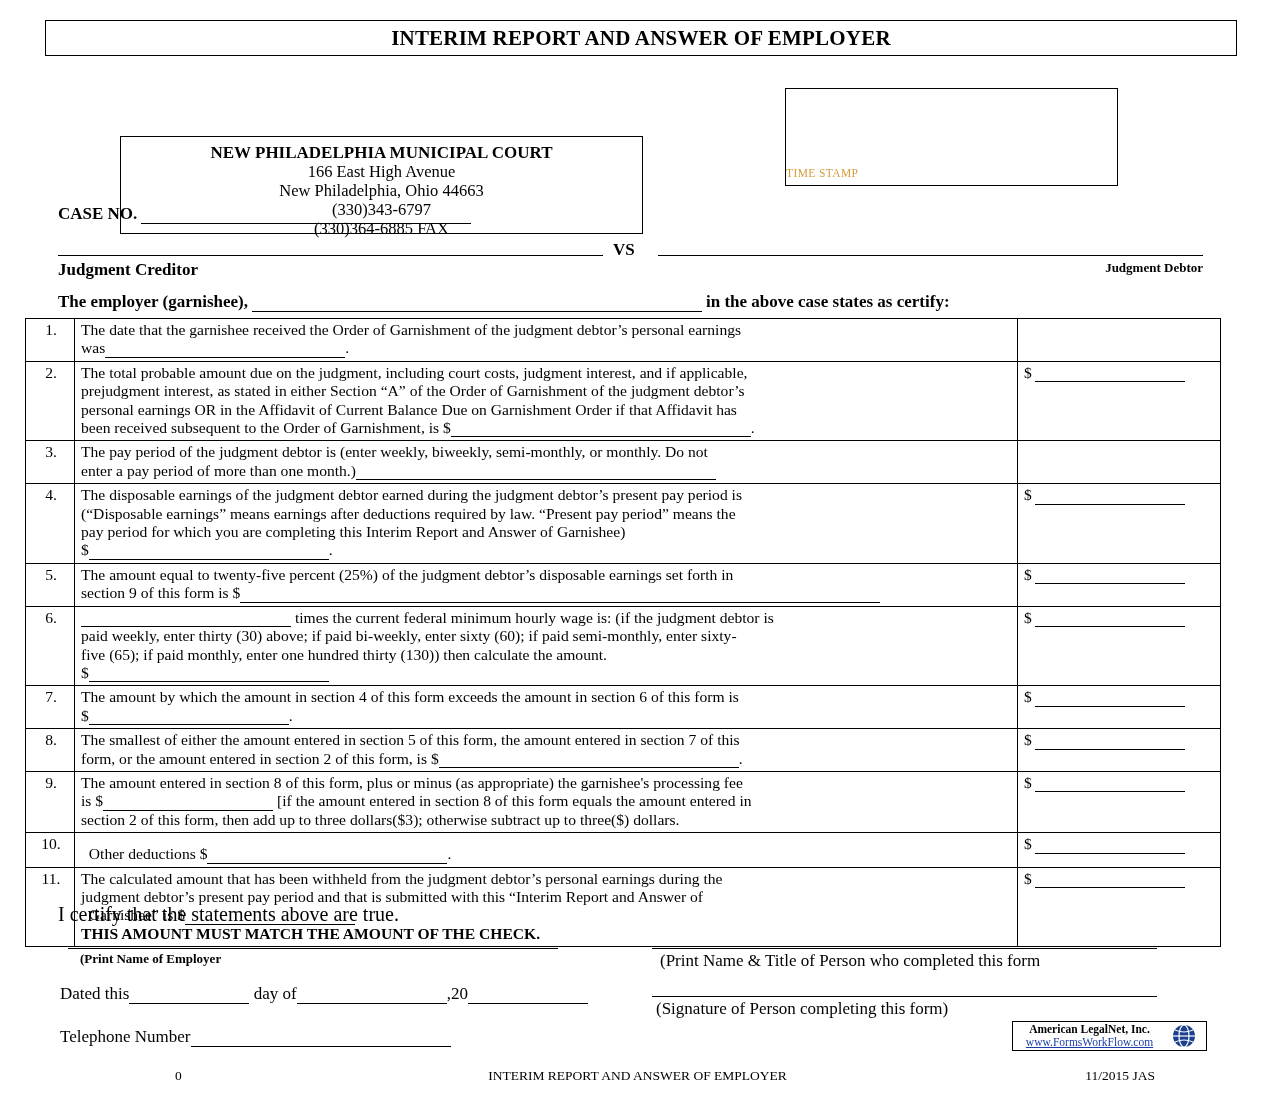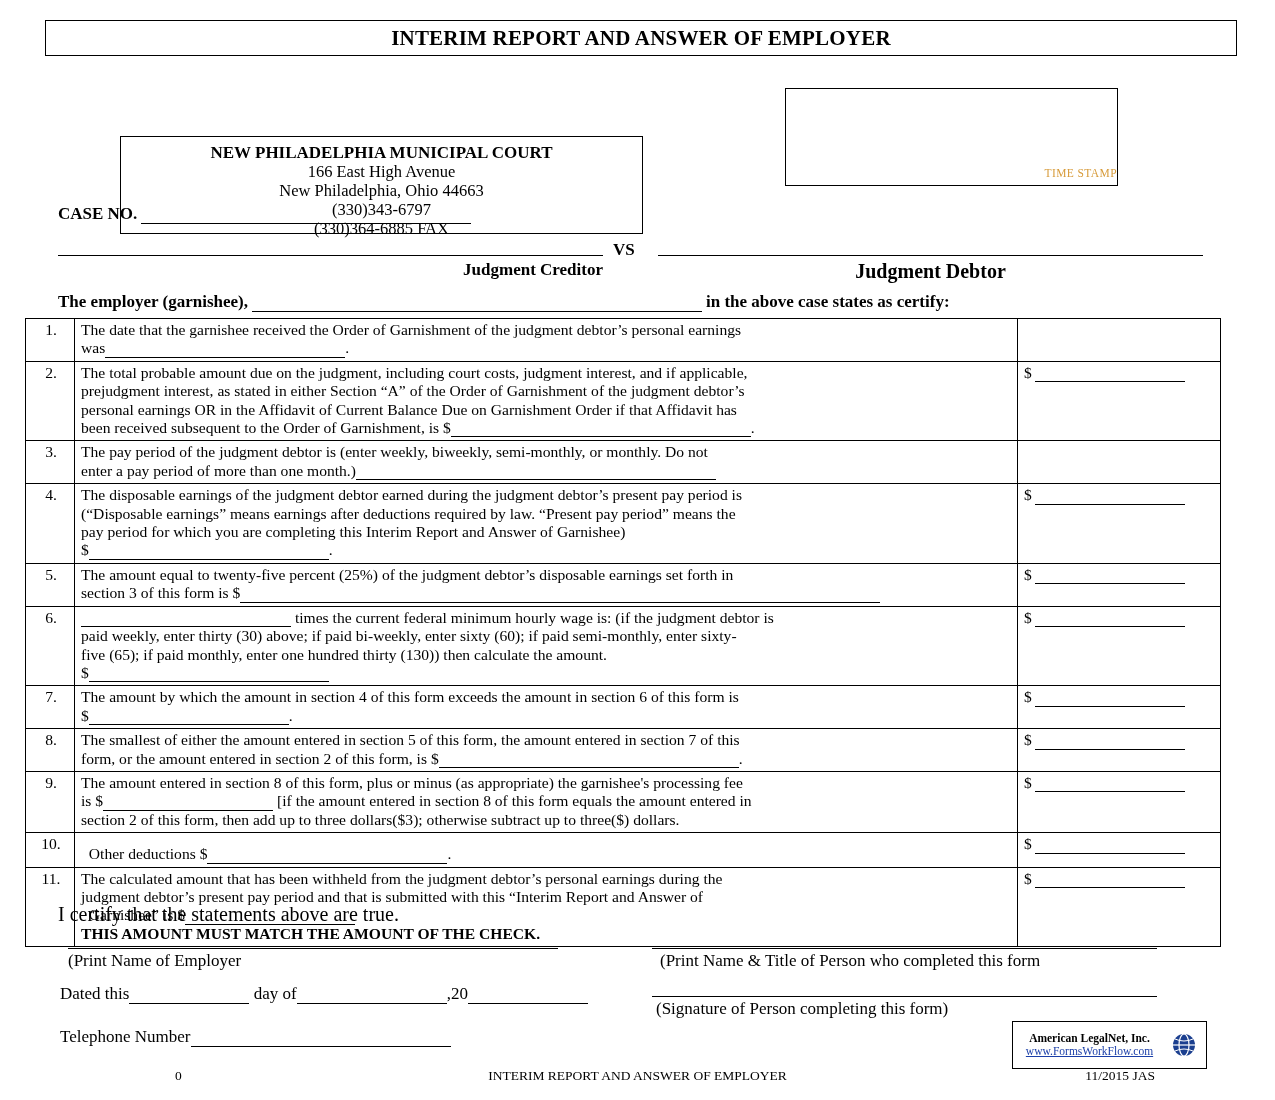--- a/index.html
+++ b/index.html
@@ -70,21 +70,21 @@
     width: 333px;
     height: 98px;
     border: 1px solid #000;
     box-sizing: border-box;
   }
   .stamp-label {
     position: absolute;
     left: 0;
     right: 0;
     bottom: 6px;
-    text-align: right;
+    text-align: left;
     color: #d79b3a;
     font-size: 11.5px;
     letter-spacing: 0.4px;
   }
 
   
   .case-no {
     position: absolute;
     left: 58px;
     top: 204px;
@@ -127,32 +127,32 @@
     left: 555px;
     top: 0px;
     font-weight: bold;
     font-size: 17px;
   }
   .party-label-left {
     position: absolute;
     left: 0;
     top: 20px;
     width: 545px;
-    text-align: right;
+    text-align: left;
     font-weight: bold;
     font-size: 17px;
   }
   .party-label-right {
     position: absolute;
     left: 600px;
     top: 20px;
     width: 545px;
-    text-align: center;
-    font-weight: bold;
-    font-size: 20px;
+    text-align: right;
+    font-weight: bold;
+    font-size: 13px;
   }
 
   
   .employer-line {
     position: absolute;
     left: 58px;
     top: 292px;
     font-weight: bold;
     font-size: 17px;
     white-space: nowrap;
@@ -235,23 +235,24 @@
 
   .sig-left-rule {
     position: absolute;
     left: 68px;
     top: 948px;
     width: 490px;
     border-bottom: 1px solid #000;
   }
   .sig-left-label {
     position: absolute;
-    left: 68px;
+    left: 80px;
     top: 951px;
-    font-size: 17px;
+    font-size: 13px;
+    font-weight: bold;
   }
   .dated-line {
     position: absolute;
     left: 60px;
     top: 984px;
     font-size: 17px;
     white-space: nowrap;
   }
   .tel-line {
     position: absolute;
@@ -287,21 +288,21 @@
     top: 999px;
     font-size: 17px;
   }
 
   
   .logo-box {
     position: absolute;
     left: 1012px;
     top: 1021px;
     width: 195px;
-    height: 48px;
+    height: 30px;
     border: 1px solid #000;
     background: #ffffff;
     display: flex;
     align-items: center;
     box-sizing: border-box;
   }
   .logo-text {
     flex: 1;
     text-align: center;
     line-height: 13px;
@@ -440,21 +441,21 @@
         <td class="amt">
           <span class="amt-inner"><span>$</span><span class="amt-rule"></span></span>
         </td>
       </tr>
 
       <tr>
         <td class="num">5.</td>
         <td>
           <div>The amount equal to twenty-five percent (25%) of the judgment debtor’s disposable earnings set forth in</div>
           <div>
-            <span>section 3 of this form is $</span><span class="inline-rule r-640"></span>
+            <span>section 9 of this form is $</span><span class="inline-rule r-640"></span>
           </div>
         </td>
         <td class="amt">
           <span class="amt-inner"><span>$</span><span class="amt-rule"></span></span>
         </td>
       </tr>
 
       <tr>
         <td class="num">6.</td>
         <td>

